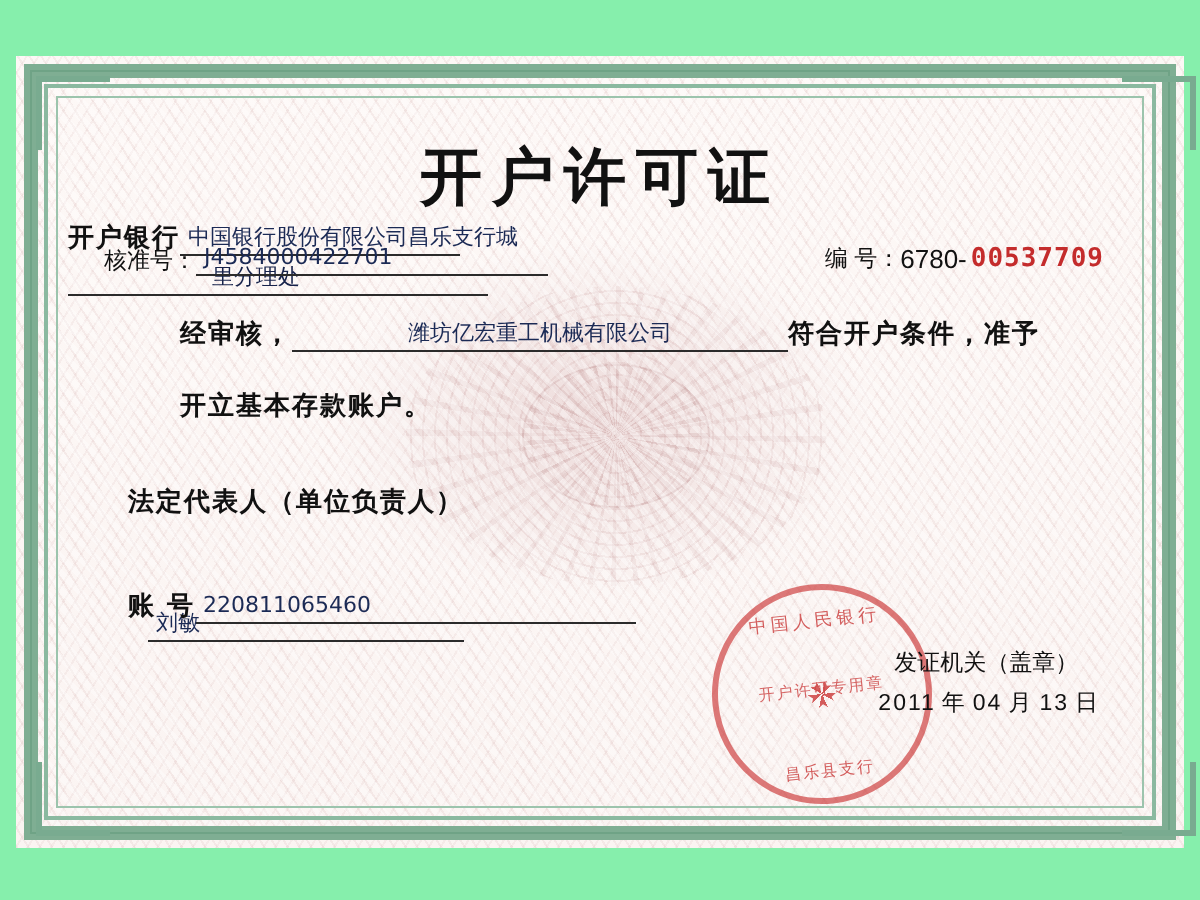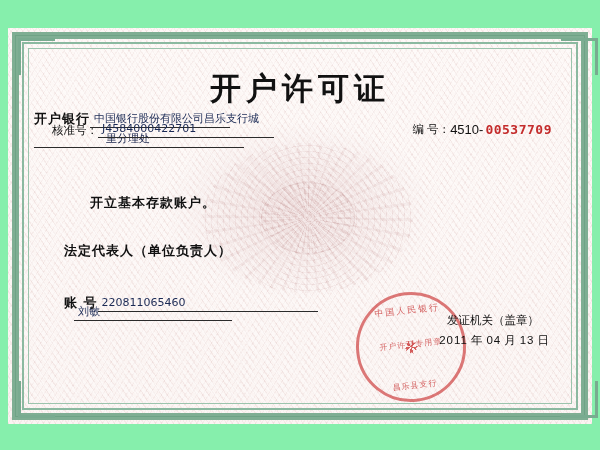--- a/index.html
+++ b/index.html
@@ -192,21 +192,21 @@
     margin-top: 3px;
   }
 
   
   #row-account { left: 30px; top: 240px; }
   #row-account .fill { width: 212px; }
 
   
   .issuer {
     position: absolute;
-    right: 16px; top: 256px;
+    right: 16px; top: 268px;
     text-align: center;
     font-size: 11.5px;
     line-height: 20px;
     color: #111;
   }
   .date-line { letter-spacing: 1px; }
   .date-line span.v { padding: 0 3px; }
 
   
   .seal {
@@ -282,24 +282,29 @@
 
     <div class="title">开户许可证</div>
 
     <div class="row" id="row-approval">
       <span class="lbl">核准号：</span>
       <span class="fill handwrite">J4584000422701</span>
     </div>
 
     <div id="row-serial">
       <span class="lbl">编 号：</span>
-      <span class="serial-pre">4510-</span>
+      <span class="serial-pre">6780-</span>
       <span class="serial-num">00537709</span>
     </div>
 
+    <div class="row" id="row-main1">
+      <span class="lbl lbl-lg">经审核，</span>
+      <span class="fill handwrite">潍坊亿宏重工机械有限公司</span>
+      <span class="lbl lbl-lg">符合开户条件，准予</span>
+    </div>
 
     <div class="row" id="row-main2">
       <span class="lbl lbl-lg">开立基本存款账户。</span>
     </div>
 
     <div class="row" id="row-legal">
       <span class="lbl lbl-lg">法定代表人（单位负责人）</span>
       <span class="fill handwrite">刘敏</span>
     </div>
 

